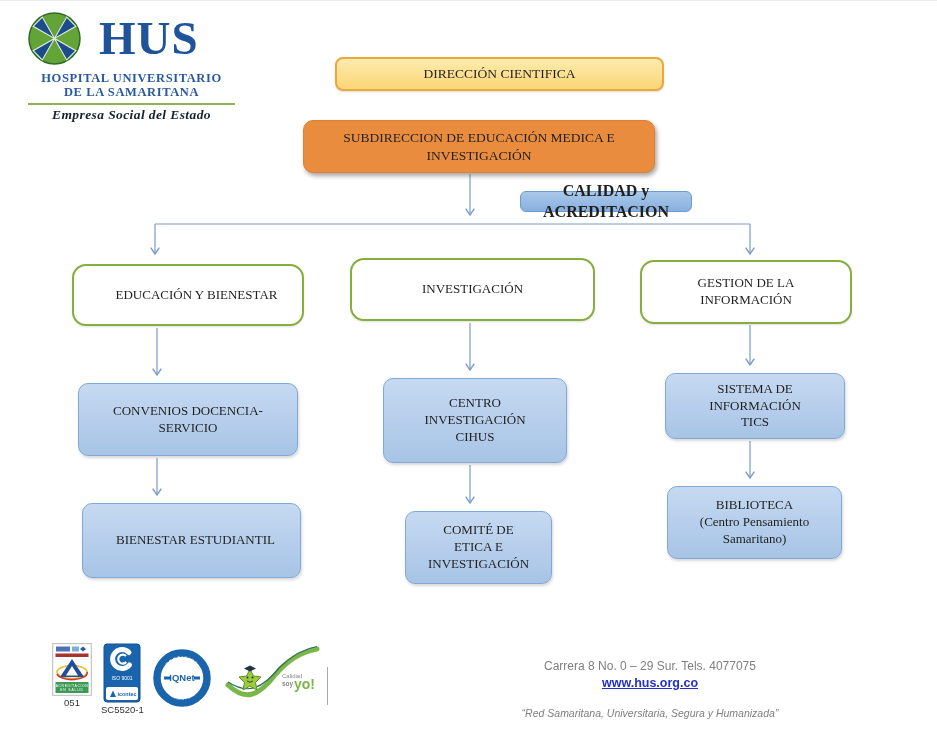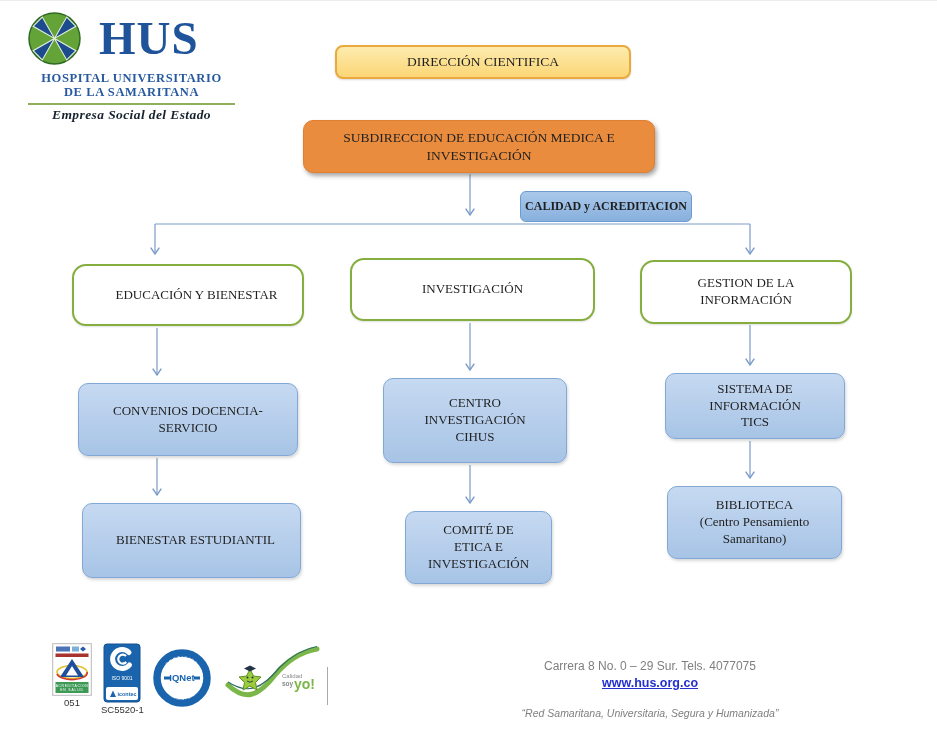--- a/index.html
+++ b/index.html
@@ -13,27 +13,27 @@
   .logo-acronym{font-size:47px;font-weight:600;color:#1F549A;line-height:1;letter-spacing:1px;}
   .logo-name{margin-top:4px;text-align:center;color:#27599F;font-size:12.5px;font-weight:600;
              letter-spacing:.6px;line-height:1.12;}
   .logo-rule{height:2px;background:#8FAF5C;margin:4px 0 2px;}
   .logo-tagline{text-align:center;font-size:13.5px;font-weight:bold;font-style:italic;
                 color:#16212E;letter-spacing:.4px;}
 
   
   .node{position:absolute;display:flex;align-items:center;justify-content:center;text-align:center;
         color:#1f1f1f;white-space:pre-line;line-height:1.3;z-index:2;box-sizing:border-box;}
-  #direccion{left:335px;top:44px;width:296px;height:34px;font-size:13.5px;
+  #direccion{left:335px;top:56px;width:329px;height:34px;font-size:13.5px;
              background:linear-gradient(180deg,#FDEBAE,#FBD676);border:2px solid #E9A93D;
              border-radius:8px;box-shadow:0 1px 2px rgba(0,0,0,.15);}
   #subdireccion{left:303px;top:119px;width:352px;height:53px;font-size:13.5px;
              background:#EA8C3E;border:1px solid #DF7F2F;border-radius:10px;
              box-shadow:2px 3px 4px rgba(110,110,110,.6);}
-  #calidad{left:520px;top:190px;width:172px;height:31px;font-size:12px;font-weight:bold;
+  #calidad{left:520px;top:190px;width:172px;height:21px;font-size:16px;font-weight:bold;
              background:linear-gradient(180deg,#A9C8EB,#88B0DD);border:1px solid #6E9BCE;
              border-radius:6px;}
   .green{background:#fff;border:2.5px solid #85AE3E;border-radius:14px;font-size:13px;
          box-shadow:0 1px 2px rgba(0,0,0,.12);}
   #educacion{left:72px;top:263px;width:232px;height:62px;padding-left:17px;}
   #investigacion{left:350px;top:257px;width:245px;height:63px;}
   #gestion{left:640px;top:259px;width:212px;height:64px;}
   .blue{background:linear-gradient(180deg,#C6D9F1,#A7C4E6);border:1.5px solid #82A9D6;
         border-radius:10px;font-size:13px;box-shadow:1px 2px 3px rgba(140,140,140,.35);}
   #convenios{left:78px;top:382px;width:220px;height:73px;}

